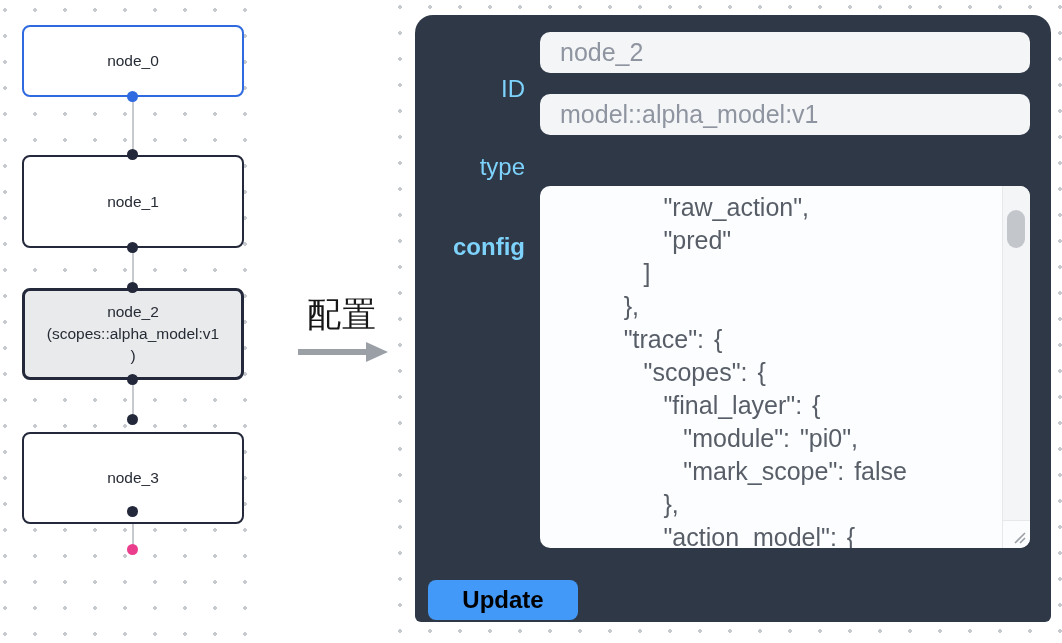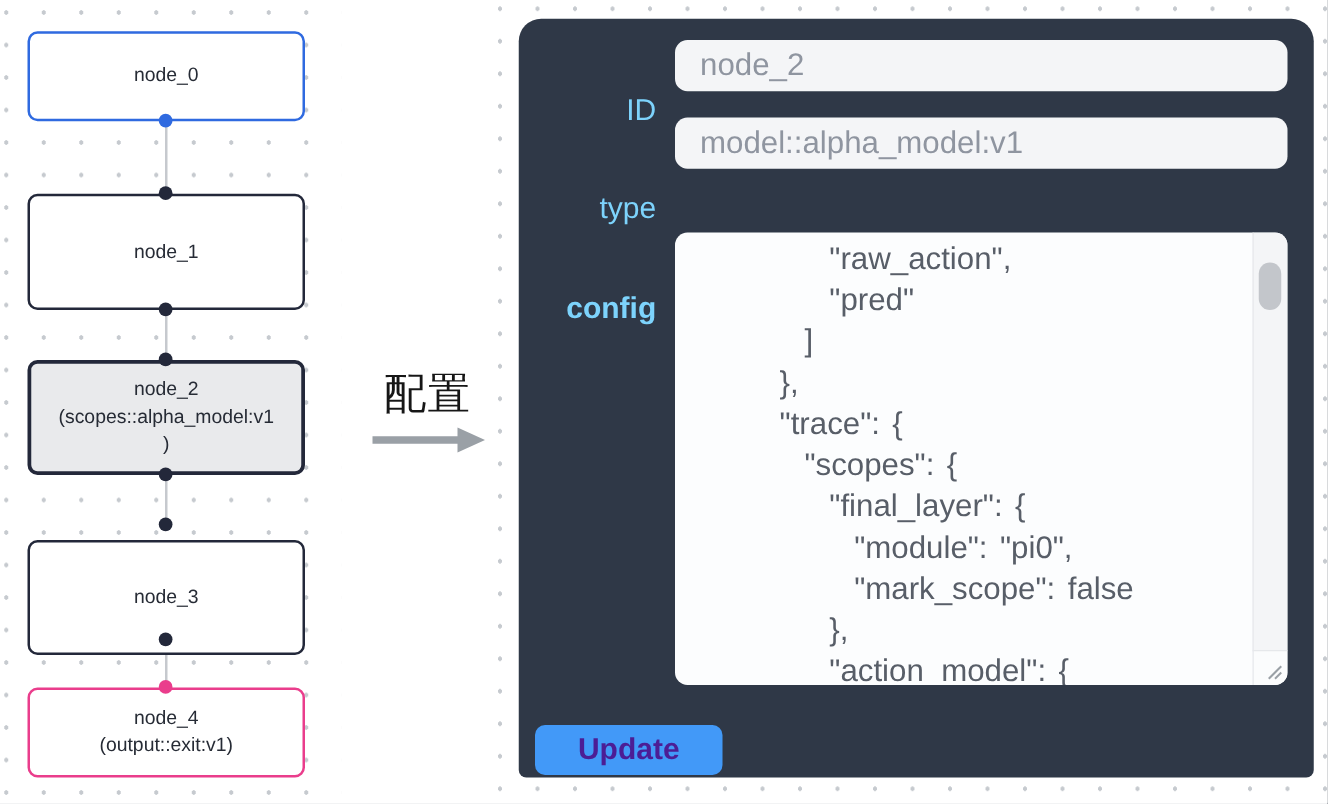--- a/index.html
+++ b/index.html
@@ -58,21 +58,21 @@
     font-family:"Liberation Sans", sans-serif; }
   .scroll-track { position:absolute; right:0; top:0; width:28px; bottom:28px;
     background:#f4f5f7; border-left:1px solid #e6e8eb; }
   .scroll-thumb { position:absolute; right:5px; top:24px; width:18px; height:38px;
     background:#c3c6cb; border-radius:9px; }
   .resize-cell { position:absolute; right:0; bottom:0; width:28px; height:28px;
     background:#fbfcfd; border-left:1px solid #e6e8eb; border-top:1px solid #e6e8eb; }
   .resize-cell svg { position:absolute; right:3px; bottom:3px; }
 
   .update-btn { position:absolute; left:13px; top:565px; width:150px; height:40px;
-    background:#4299f8; color:#4c1d95; border:none; border-radius:8px;
+    background:#4299f8; color:#000000; border:none; border-radius:8px;
     font-size:24px; font-weight:600; cursor:pointer;
     font-family:"Liberation Sans", sans-serif; }
 </style>
 </head>
 <body>
 
 <div class="stage">
 
   <div class="dot-canvas left">
 
@@ -87,24 +87,20 @@
     <div class="node" style="top:155px; height:93px;">
       <div class="node-title">node_1</div>
     </div>
     <div class="node selected" style="top:288px; height:92px;">
       <div class="node-title">node_2</div>
       <div class="node-sub">(scopes::alpha_model:v1
 )</div>
     </div>
     <div class="node" style="top:400px; height:92px;margin-top:32px;">
       <div class="node-title">node_3</div>
-    </div>
-    <div class="node pink" style="top:550px; height:72px;">
-      <div class="node-title">node_4</div>
-      <div class="node-sub">(output::exit:v1)</div>
     </div>
 
     <div class="port blue" style="top:91px;"></div>
     <div class="port" style="top:149px;"></div>
     <div class="port" style="top:242px;"></div>
     <div class="port" style="top:282px;"></div>
     <div class="port" style="top:374px;"></div>
     <div class="port" style="top:414px;"></div>
     <div class="port" style="top:506px;"></div>
     <div class="port pink" style="top:544px;"></div>

